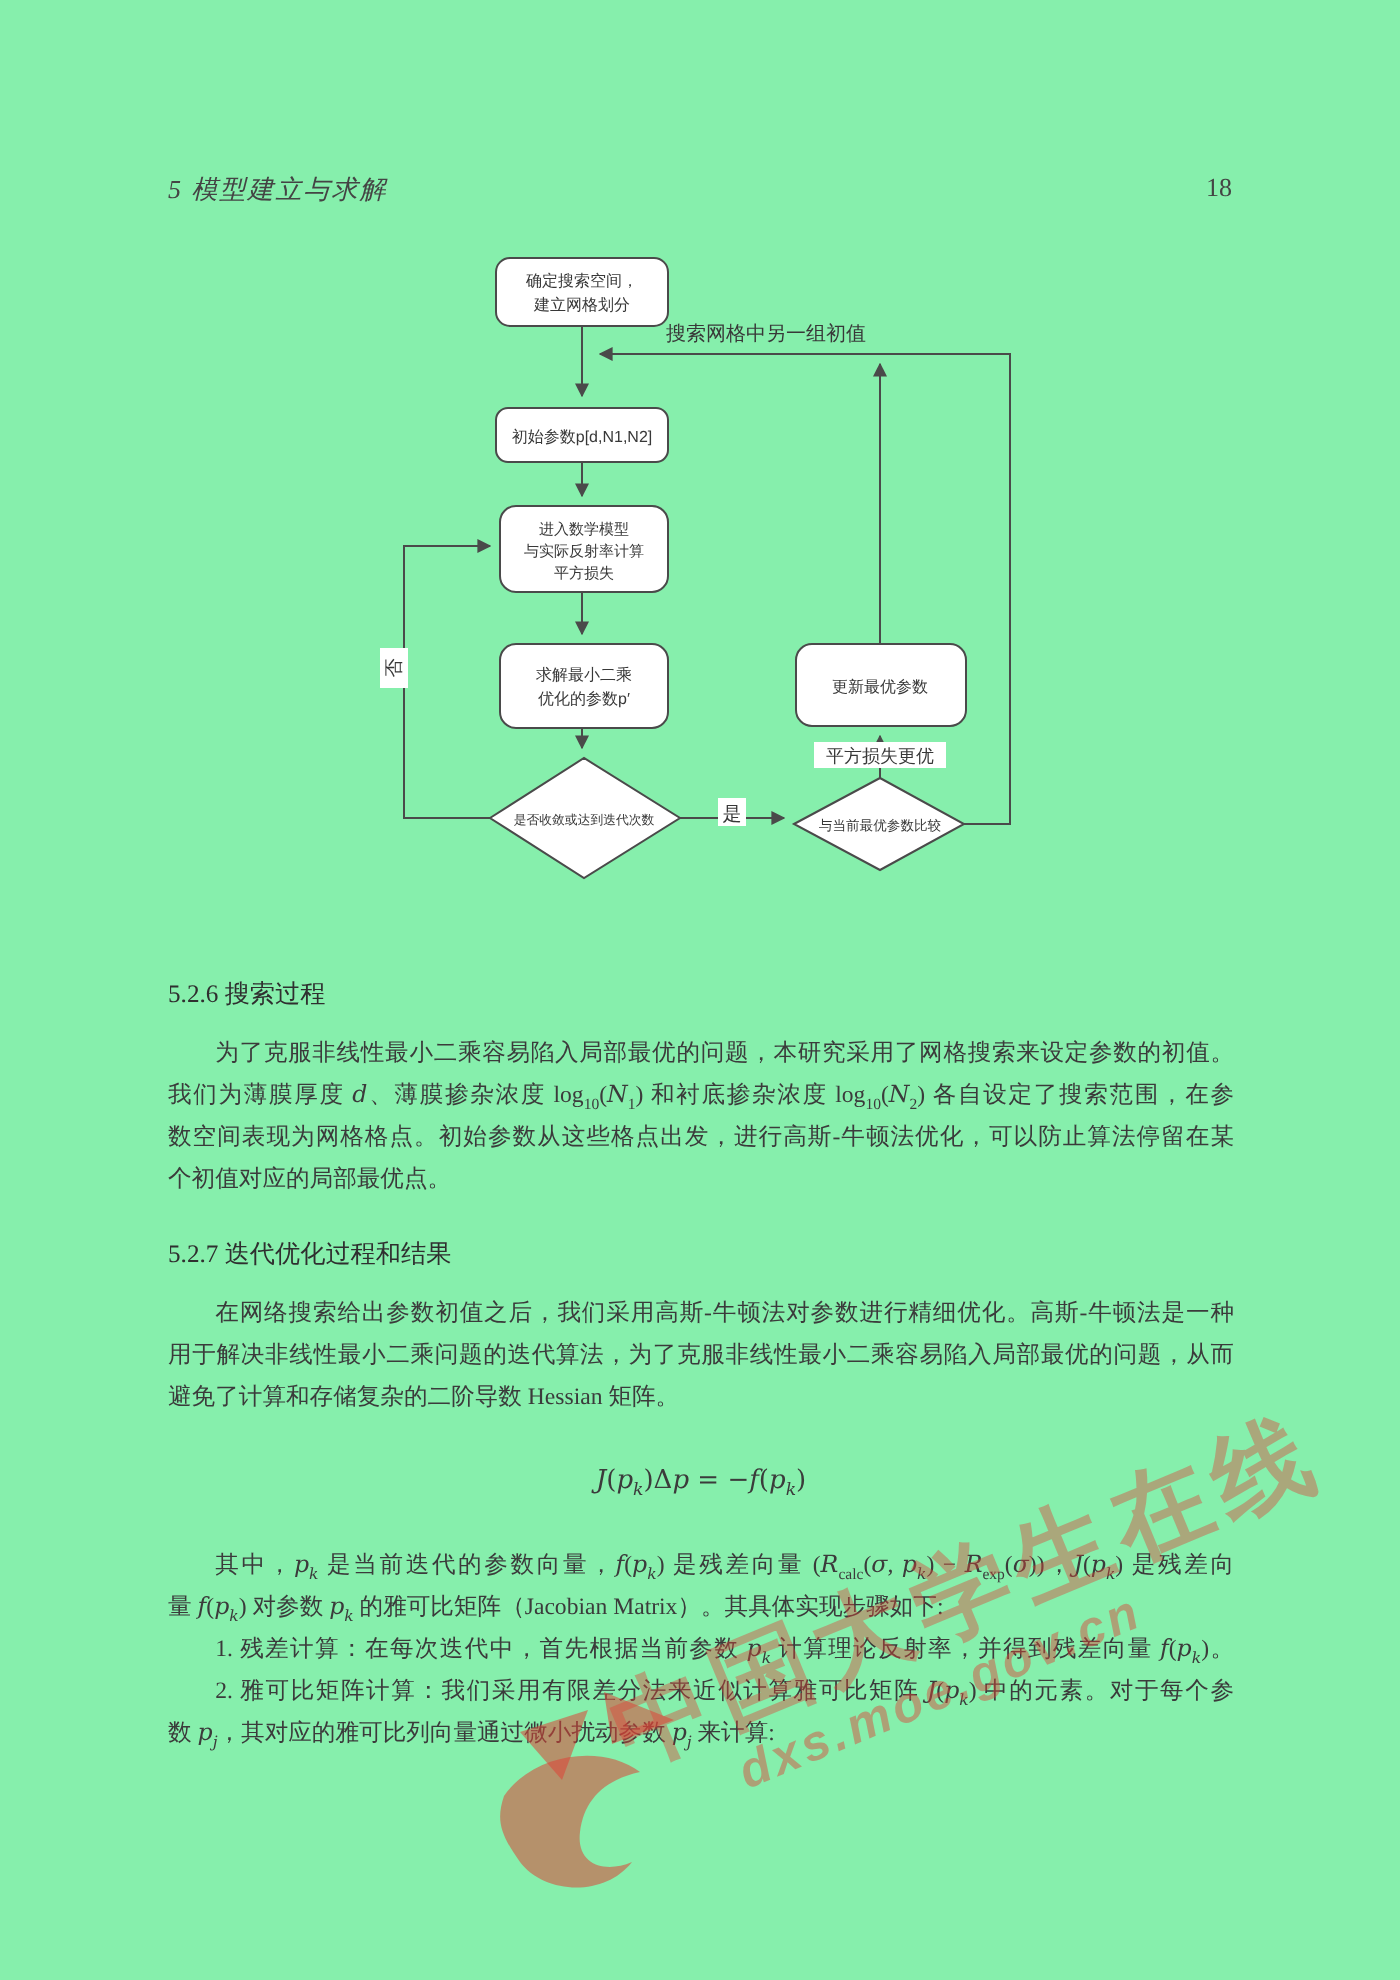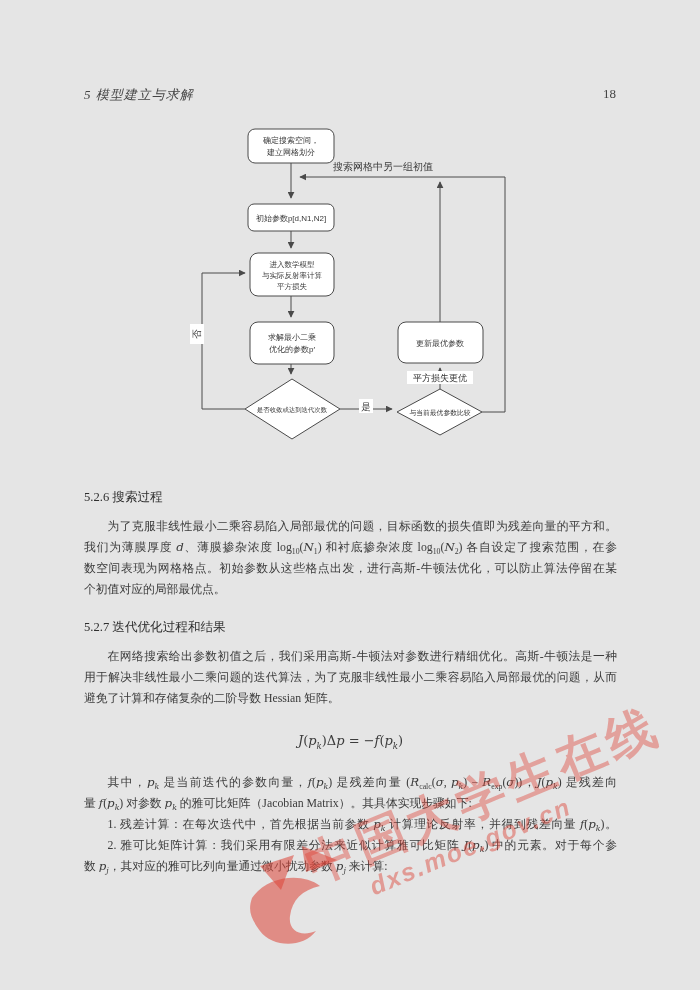--- a/index.html
+++ b/index.html
@@ -1,16 +1,16 @@
 <!DOCTYPE html>
 <html><head>
 <meta charset="utf-8">
 <style>
   html,body{margin:0;padding:0;background:#ffffff;}
-  #page{position:relative;width:700px;height:990px;background:#e5e5e5;overflow:hidden;
+  #page{position:relative;width:700px;height:990px;background:#86efac;overflow:hidden;
         font-family:"Liberation Serif",serif;color:#3b3b3b;}
   
   .hdr{position:absolute;top:86px;left:84px;width:532px;height:18px;font-size:13px;}
   .hdr-left{position:absolute;left:0;top:0;font-style:italic;letter-spacing:1px;color:#444;}
   .hdr-right{position:absolute;right:0;top:0;font-style:normal;color:#444;}
   
   svg.fc{position:absolute;left:0;top:0;}
   svg.fc text{font-family:"Liberation Sans",sans-serif;fill:#383838;}
   .fc-line{stroke:#4a4a4a;stroke-width:1;fill:none;}
   .fc-box{fill:#ffffff;stroke:#4a4a4a;stroke-width:1;}
@@ -95,21 +95,21 @@
     <rect class="fc-mask" x="359" y="399" width="14" height="14"></rect>
     <text x="366" y="410" font-size="9.5" text-anchor="middle">是</text>
 
     <rect class="fc-mask" x="190" y="324" width="14" height="20"></rect>
     <text transform="translate(200,334) rotate(-90)" font-size="9.5" text-anchor="middle">否</text>
   </svg>
 
 
   <div class="h2" style="top:489px;">5.2.6  搜索过程</div>
   <div class="txt" style="top:516px;">
-      <div class="tline ind">为了克服非线性最小二乘容易陷入局部最优的问题，目标函数的损失值即为残差向量的平方和。</div>
+      <div class="tline ind">为了克服非线性最小二乘容易陷入局部最优的问题，本研究采用了网格搜索来设定参数的初值。</div>
       <div class="tline">我们为薄膜厚度 <span class="m">d</span>、薄膜掺杂浓度 log<sub>10</sub>(<span class="m">N</span><sub>1</sub>) 和衬底掺杂浓度 log<sub>10</sub>(<span class="m">N</span><sub>2</sub>) 各自设定了搜索范围，在参</div>
       <div class="tline">数空间表现为网格格点。初始参数从这些格点出发，进行高斯-牛顿法优化，可以防止算法停留在某</div>
       <div class="tline last">个初值对应的局部最优点。</div>
     </div>
 
   <div class="h2" style="top:619px;">5.2.7  迭代优化过程和结果</div>
   <div class="txt" style="top:646px;">
       <div class="tline ind">在网络搜索给出参数初值之后，我们采用高斯-牛顿法对参数进行精细优化。高斯-牛顿法是一种</div>
       <div class="tline">用于解决非线性最小二乘问题的迭代算法，为了克服非线性最小二乘容易陷入局部最优的问题，从而</div>
       <div class="tline last">避免了计算和存储复杂的二阶导数 Hessian 矩阵。</div>

